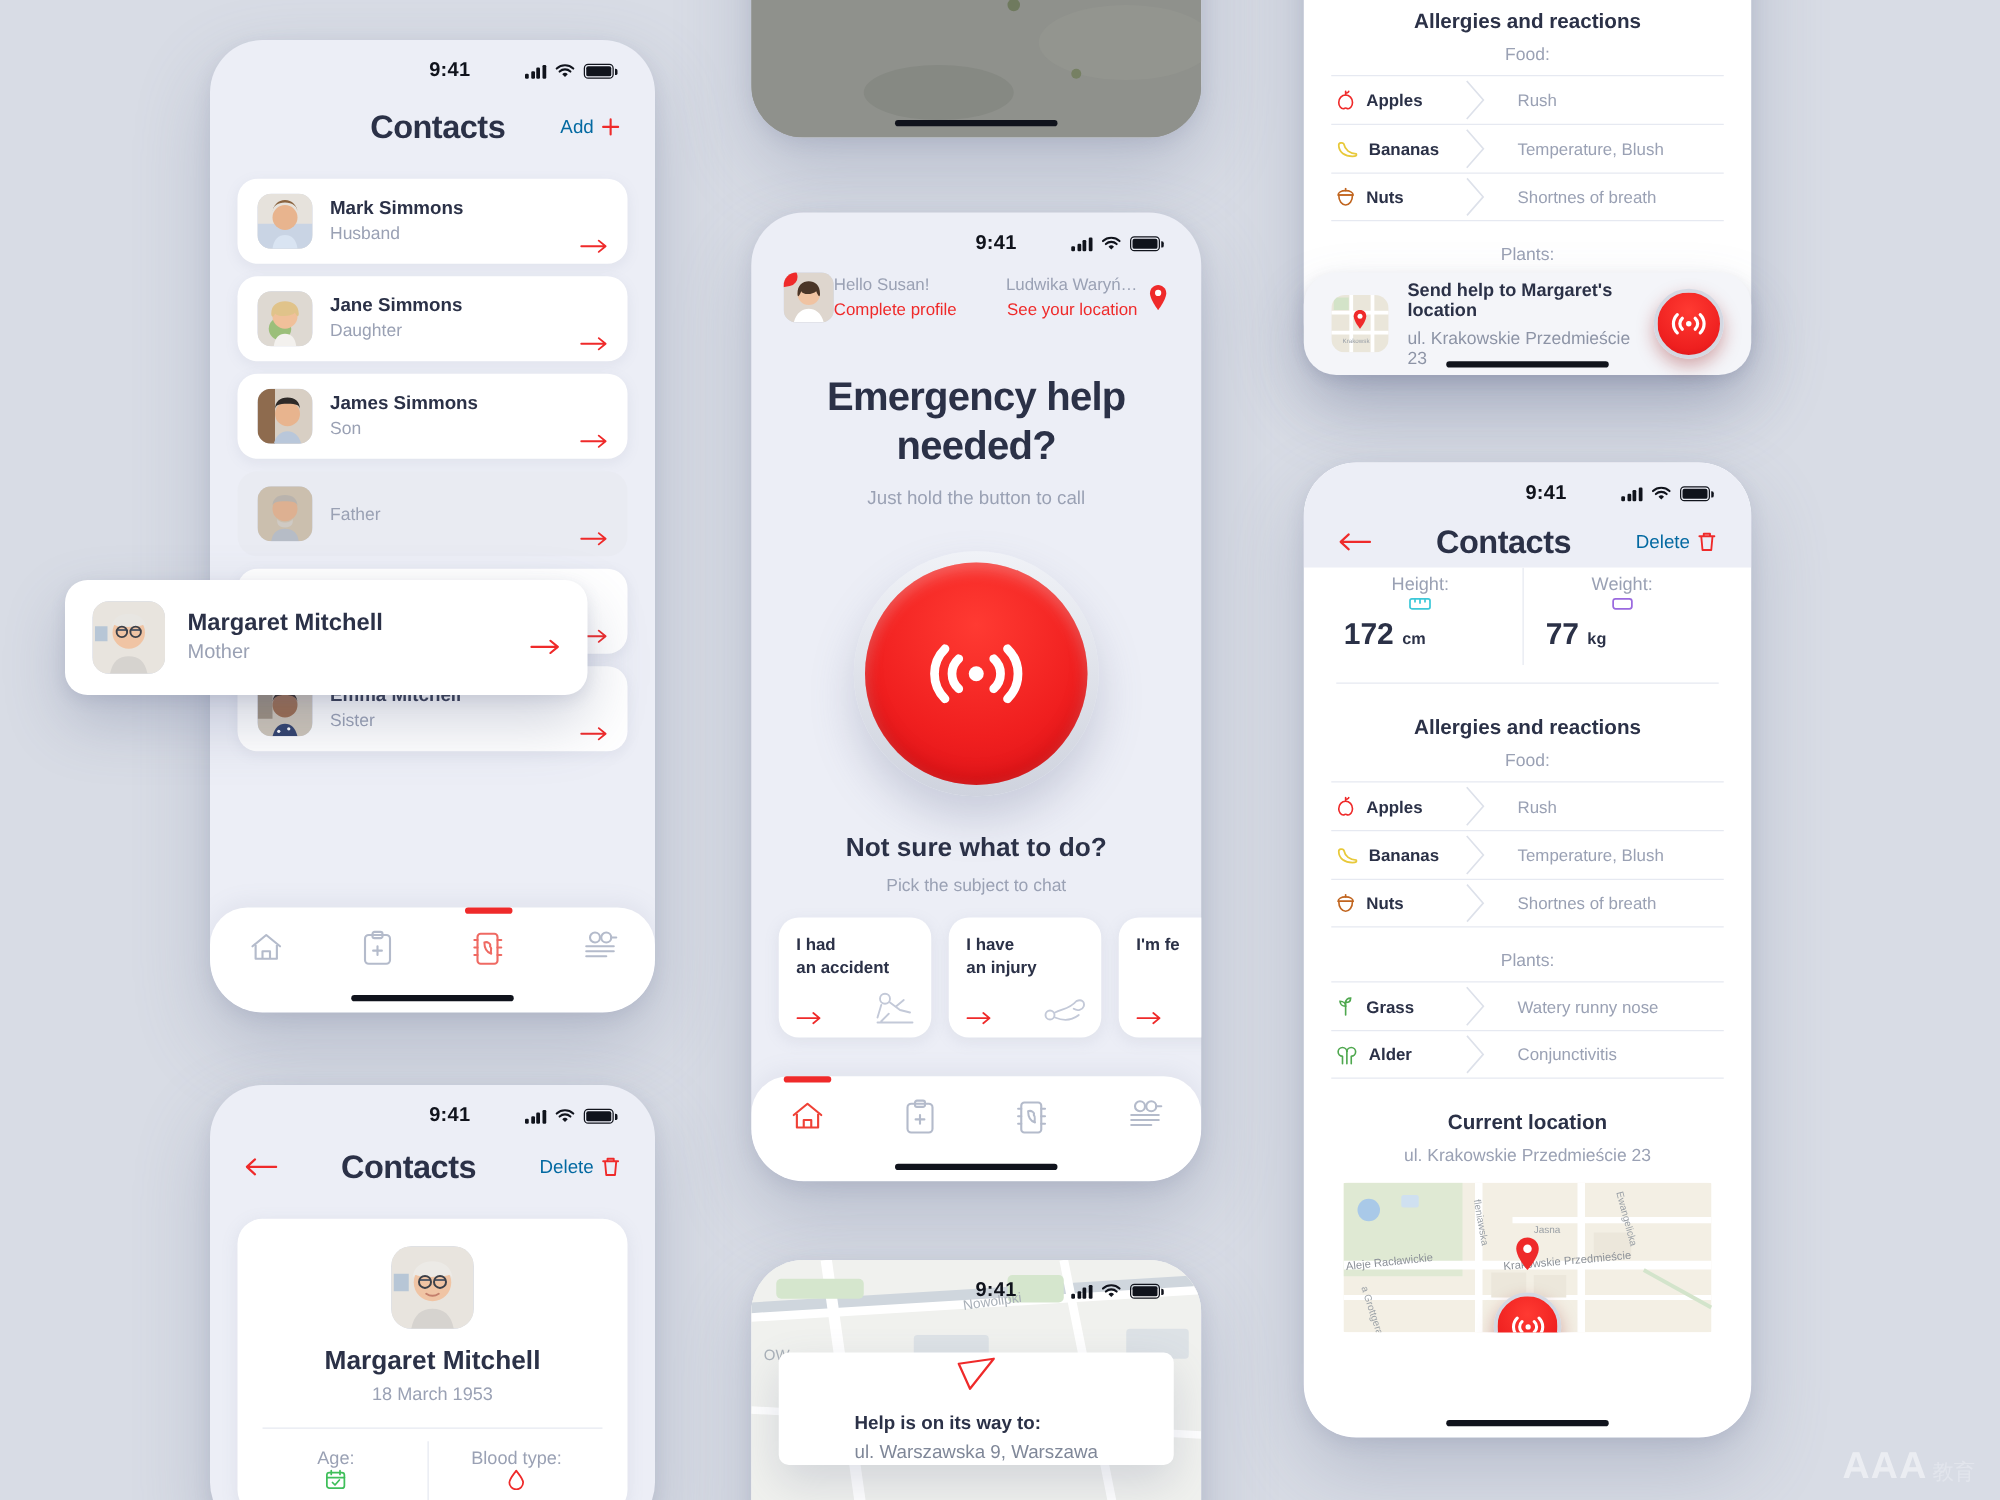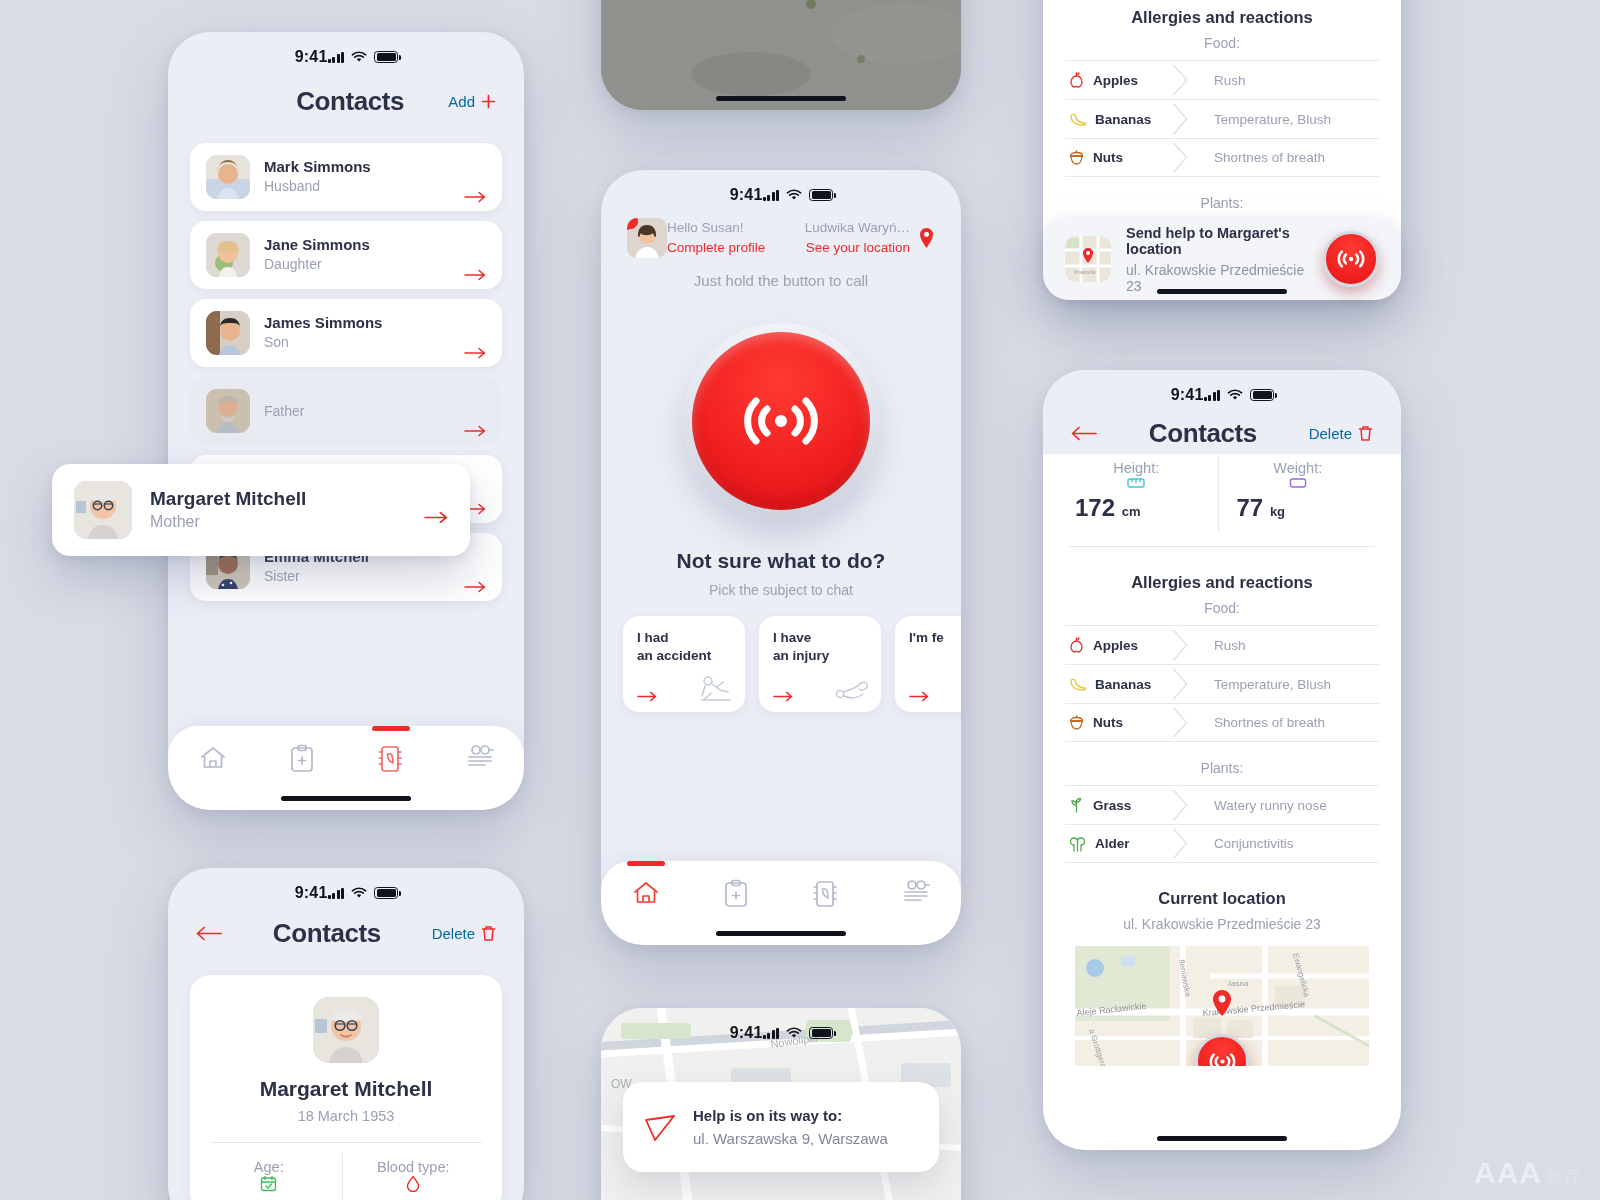--- a/index.html
+++ b/index.html
@@ -18,22 +18,22 @@
     background: #eceef6;
     border-radius: 42px;
     overflow: hidden;
     box-shadow: 0 26px 60px rgba(110,120,150,.30), 0 4px 14px rgba(110,120,150,.16);
   }
   .phone-inner { position: relative; width: 100%; height: 100%; }
 
   
   .statusbar {
     height: 44px; display: flex; align-items: center;
-    justify-content: center; padding: 6px 30px 0 34px;
-    position: relative; z-index: 6;
+    justify-content: flex-end; padding: 6px 30px 0 34px;
+    position: relative; z-index: 6; gap: 44px;
   }
   .st-time { font-size: 16px; font-weight: 700; color: #10131c; letter-spacing: .2px; }
   .st-icons { display: flex; align-items: center; gap: 7px; }
   .sig { display: flex; align-items: flex-end; gap: 1.6px; height: 11px; }
   .sig i { width: 3px; background: #10131c; border-radius: 1px; display: block; }
   .sig i:nth-child(1){height:4px}.sig i:nth-child(2){height:6px}
   .sig i:nth-child(3){height:8.5px}.sig i:nth-child(4){height:11px}
   .batt { width: 24px; height: 12px; border: 1.6px solid #10131c; border-radius: 3.5px; padding: 1.4px; }
   .batt span { display: block; height: 100%; background: #10131c; border-radius: 1.5px; }
   .batt-cap { width: 2px; height: 5px; background: #10131c; border-radius: 0 1.5px 1.5px 0; margin-left: 1px; }
@@ -164,23 +164,24 @@
 
   
   .profcard { margin: 12px 22px 0 22px; background: #fff; border-radius: 20px; padding: 22px 16px 10px 16px; box-shadow: 0 3px 14px rgba(120,130,160,.12); }
   .prof-av { width: 66px; height: 66px; border-radius: 16px; margin: 0 auto; overflow: hidden; background: #cfd4e0; }
   .prof-name { text-align: center; font-size: 21px; font-weight: 700; color: #2b3147; margin-top: 14px; }
   .prof-date { text-align: center; font-size: 14.5px; color: #9aa1b4; margin-top: 7px; }
   .prof-div { border-top: 1px solid #e6e9f1; margin: 18px 4px 0 4px; }
 
   
   .helpcard {
-    position: absolute; background: #fff; border-radius: 20px;
+    position: absolute; background: #fff; border-radius: 8px;
     display: flex; align-items: center; gap: 16px; padding: 0 20px;
     box-shadow: 0 14px 34px rgba(90,100,135,.20);
+    flex-direction: column;
   }
   .help-t { font-size: 15px; font-weight: 700; color: #2b3147; }
   .help-s { font-size: 15px; color: #7f8798; margin-top: 6px; }
 
   
   .sendcard {
     position: absolute; background: #f4f5f9; border-radius: 26px;
     display: flex; align-items: center; padding: 0 22px; z-index: 30;
     box-shadow: 0 20px 44px rgba(90,100,135,.22), 0 3px 10px rgba(90,100,135,.12);
   }
@@ -472,20 +473,21 @@
           <div class="g-top">Ludwika Waryń…</div>
           <div class="g-bot">See your location</div>
         </div>
         <svg width="17" height="22" viewBox="0 0 17 22">
             <path d="M8.5 1C4.9 1 2 3.9 2 7.5 2 12.4 8.5 21 8.5 21S15 12.4 15 7.5C15 3.9 12.1 1 8.5 1Z" fill="#ef2a2a"></path>
             <circle cx="8.5" cy="7.3" r="2.5" fill="#fff"></circle>
           </svg>
       </div>
     </div>
 
+    <div class="eh-title">Emergency help needed?</div>
     <div class="eh-sub">Just hold the button to call</div>
 
     <div class="sosbtn">
       <div class="sosbtn-in">
         <svg width="86" height="60" viewBox="0 0 86 60">
           <circle cx="43" cy="30" r="6" fill="#fff"></circle>
           <path d="M29 18a16 16 0 0 0 0 24" stroke="#fff" stroke-width="7" fill="none" stroke-linecap="round"></path>
           <path d="M57 18a16 16 0 0 1 0 24" stroke="#fff" stroke-width="7" fill="none" stroke-linecap="round"></path>
           <path d="M18 10a28 28 0 0 0 0 40" stroke="#fff" stroke-width="7" fill="none" stroke-linecap="round"></path>
           <path d="M68 10a28 28 0 0 1 0 40" stroke="#fff" stroke-width="7" fill="none" stroke-linecap="round"></path>

